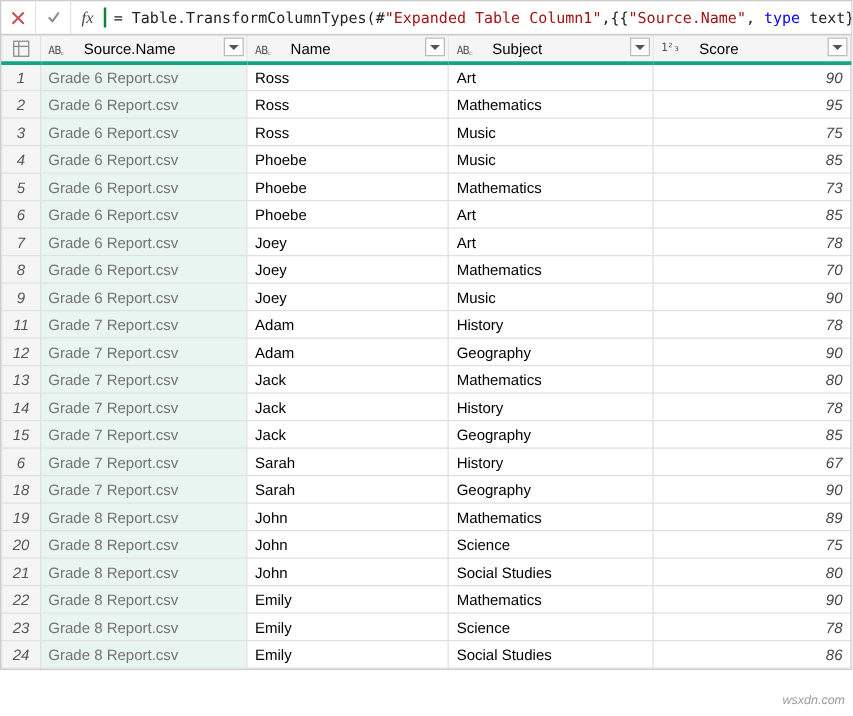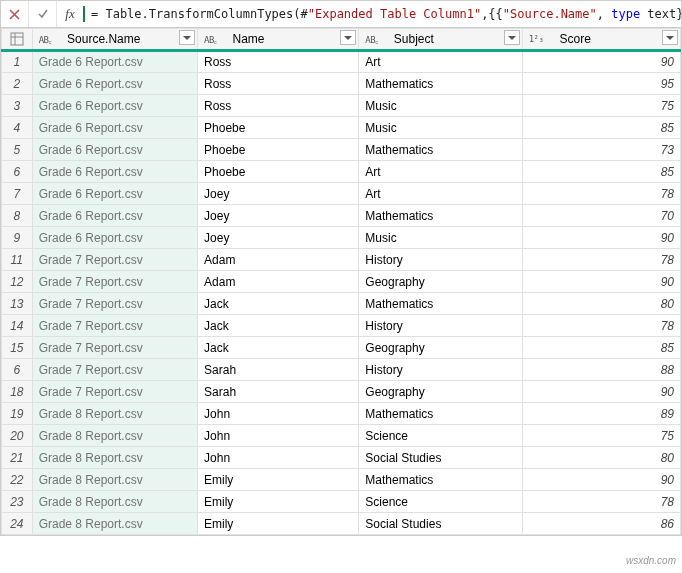--- a/index.html
+++ b/index.html
@@ -314,21 +314,21 @@
           <td class="src-cell">Grade 7 Report.csv</td>
           <td>Jack</td>
           <td>Geography</td>
           <td class="score-cell">85</td>
         </tr>
         <tr>
           <td class="rownum">6</td>
           <td class="src-cell">Grade 7 Report.csv</td>
           <td>Sarah</td>
           <td>History</td>
-          <td class="score-cell">88</td>
+          <td class="score-cell">67</td>
         </tr>
         <tr>
           <td class="rownum">18</td>
           <td class="src-cell">Grade 7 Report.csv</td>
           <td>Sarah</td>
           <td>Geography</td>
           <td class="score-cell">90</td>
         </tr>
         <tr>
           <td class="rownum">19</td>

